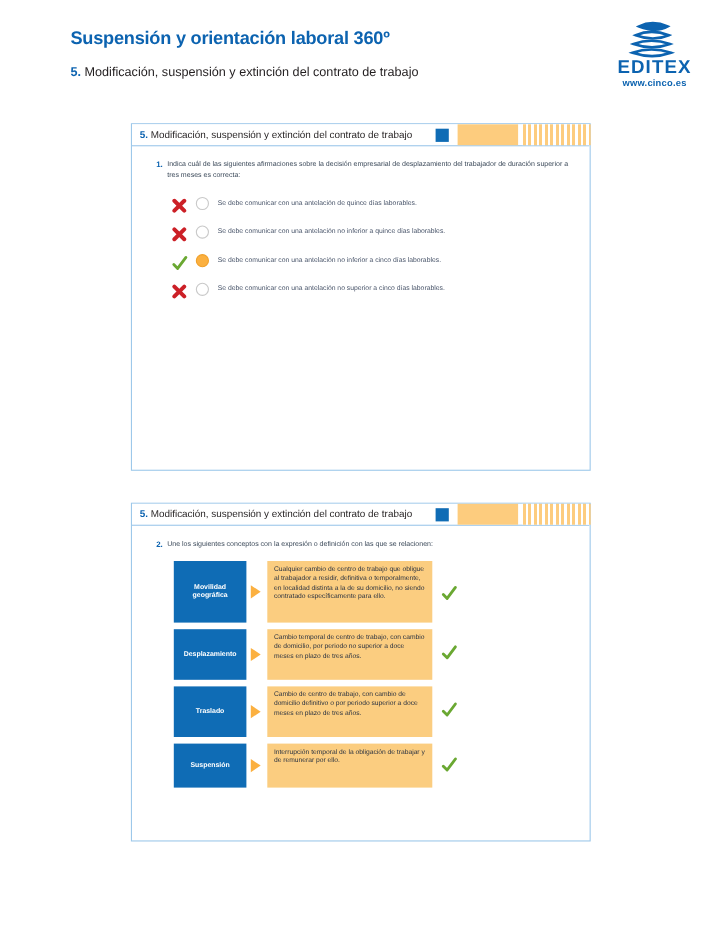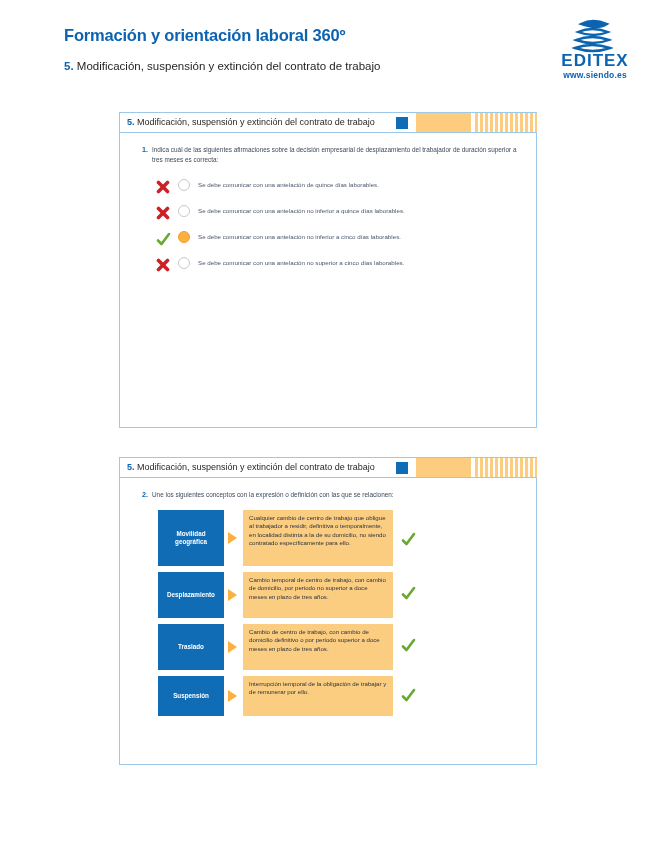--- a/index.html
+++ b/index.html
@@ -100,37 +100,37 @@
   .p-h2 .arrow{top:17px;} .p-h2 .tick{top:14px;}
   .p-h3{height:46px;}   .p-h3 .concept{height:46px;} .p-h3 .definition{height:46px;}
   .p-h3 .arrow{top:17px;} .p-h3 .tick{top:14px;}
   .p-h4{height:40px;}   .p-h4 .concept{height:40px;} .p-h4 .definition{height:40px;}
   .p-h4 .arrow{top:14px;} .p-h4 .tick{top:12px;}
 </style>
 </head>
 <body>
 
 <div class="page-head">
-  <div class="doc-title">Formación y orientación laboral 360º</div>
+  <div class="doc-title">Suspensión y orientación laboral 360º</div>
   <div class="doc-sub">
     <span class="num">5.</span>
     <span>Modificación, suspensión y extinción del contrato de trabajo</span>
   </div>
 
   <div class="logo">
     <svg width="100" height="56" viewBox="0 0 100 56">
       <g fill="none" stroke="#0c63b0" stroke-width="2.4">
         <path d="M36 10 q12 -6 26 0 q-10 6 -26 0 z" fill="#0c63b0"></path>
         <path d="M33 18 q14 -6 30 0 q-14 6 -30 0 z" fill="#ffffff"></path>
         <path d="M31 26 q16 -6 33 0 q-16 6 -33 0 z" fill="#ffffff"></path>
         <path d="M30 34 q17 -6 35 0 q-17 6 -35 0 z" fill="#ffffff"></path>
       </g>
       <text x="50" y="52" text-anchor="middle" font-family="Liberation Sans, sans-serif" font-size="17" font-weight="bold" fill="#0c63b0" letter-spacing="1">EDITEX</text>
     </svg>
-    <div class="logo-url">www.siendo.es</div>
+    <div class="logo-url">www.cinco.es</div>
   </div>
 </div>
 
 <div class="panel" id="panel-1">
   <div class="panel-head">
     <div class="panel-head-title">
       <span class="num">5.</span>
       <span>Modificación, suspensión y extinción del contrato de trabajo</span>
     </div>
     <div class="head-square"></div>

